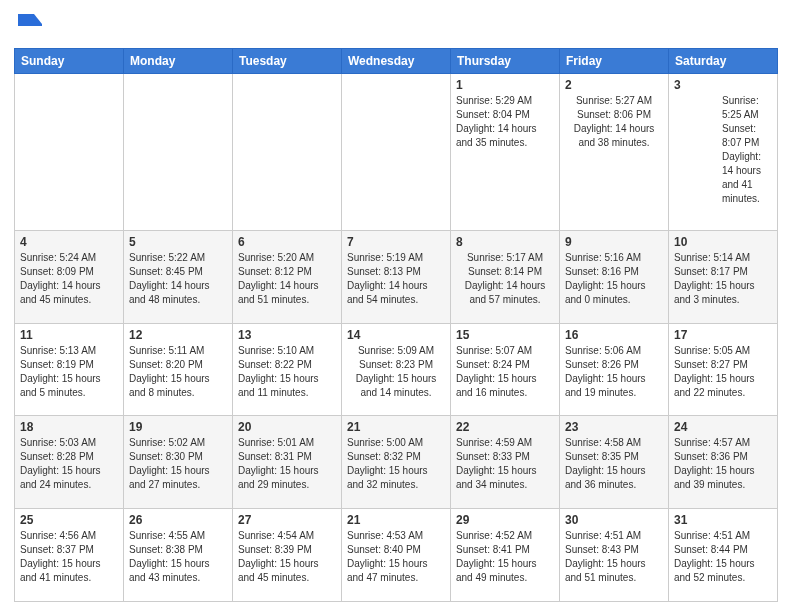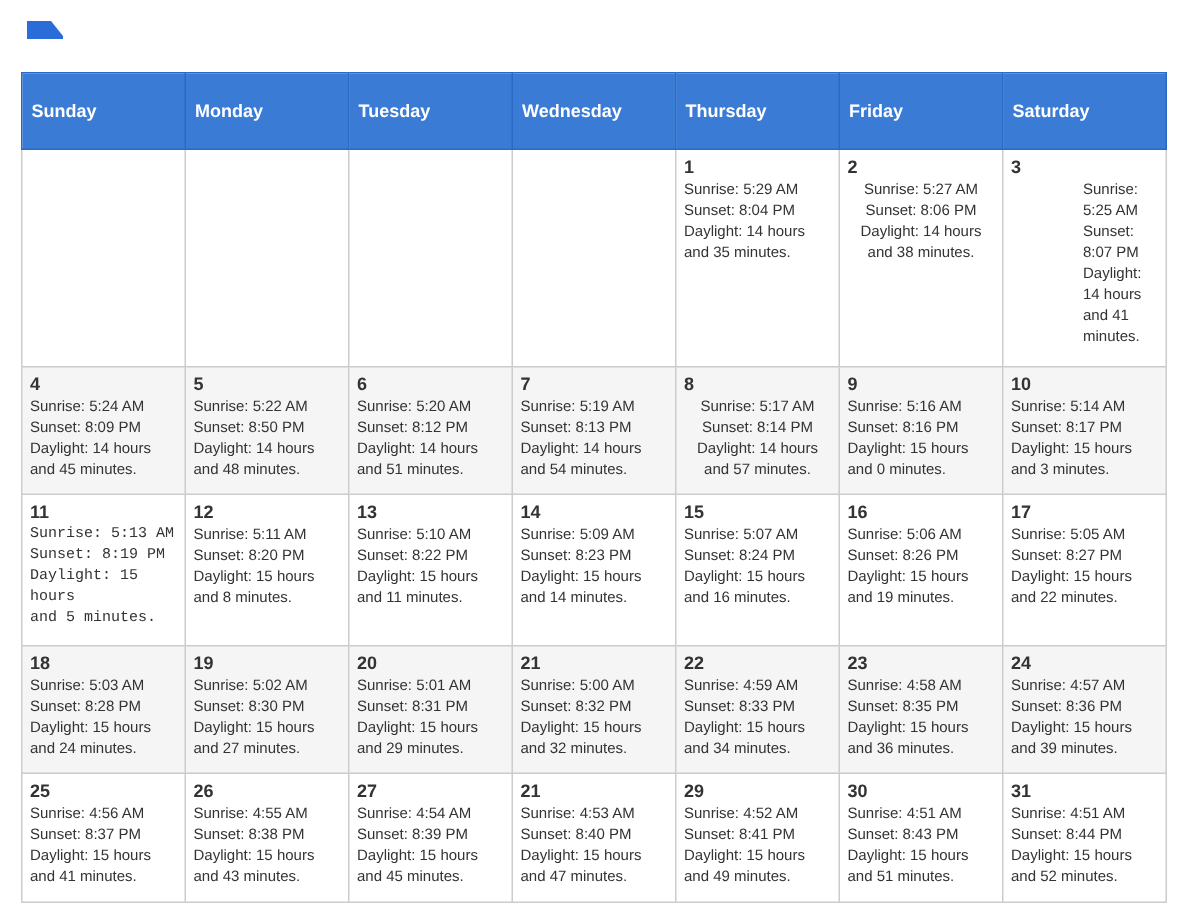--- a/index.html
+++ b/index.html
@@ -63,21 +63,21 @@
     .calendar {
       width: 100%;
       border-collapse: collapse;
       flex: 1;
       font-size: 10.5px;
     }
     .calendar thead th {
       background: #3a7bd5;
       color: #fff;
       text-align: left;
-      padding: 18px 6px;
+      padding: 5px 6px;
       font-size: 12px;
       font-weight: bold;
       border: 1px solid #2a6ac5;
     }
     .calendar tbody td {
       border: 1px solid #ccc;
       vertical-align: top;
       padding: 4px 5px;
       width: calc(100% / 7);
       height: 78px;
@@ -169,21 +169,21 @@
           <td>
             <span class="day-number">4</span>
             <div class="day-info" style="white-space: pre-line;">Sunrise: 5:24 AM
 Sunset: 8:09 PM
 Daylight: 14 hours
 and 45 minutes.</div>
           </td>
           <td>
             <span class="day-number">5</span>
             <div class="day-info" style="white-space: pre-line;">Sunrise: 5:22 AM
-Sunset: 8:50 PM
+Sunset: 8:45 PM
 Daylight: 14 hours
 and 48 minutes.</div>
           </td>
           <td>
             <span class="day-number">6</span>
             <div class="day-info" style="white-space: pre-line;">Sunrise: 5:20 AM
 Sunset: 8:12 PM
 Daylight: 14 hours
 and 51 minutes.</div>
           </td>
@@ -212,42 +212,42 @@
             <span class="day-number">10</span>
             <div class="day-info" style="white-space: pre-line;">Sunrise: 5:14 AM
 Sunset: 8:17 PM
 Daylight: 15 hours
 and 3 minutes.</div>
           </td>
         </tr>
         <tr>
           <td>
             <span class="day-number">11</span>
-            <div class="day-info" style="white-space: pre-line; font-family: Liberation Mono, monospace;">Sunrise: 5:13 AM
+            <div class="day-info" style="white-space: pre-line;">Sunrise: 5:13 AM
 Sunset: 8:19 PM
 Daylight: 15 hours
 and 5 minutes.</div>
           </td>
           <td>
             <span class="day-number">12</span>
             <div class="day-info" style="white-space: pre-line;">Sunrise: 5:11 AM
 Sunset: 8:20 PM
 Daylight: 15 hours
 and 8 minutes.</div>
           </td>
           <td>
             <span class="day-number">13</span>
             <div class="day-info" style="white-space: pre-line;">Sunrise: 5:10 AM
 Sunset: 8:22 PM
 Daylight: 15 hours
 and 11 minutes.</div>
           </td>
           <td>
             <span class="day-number">14</span>
-            <div class="day-info" style="white-space: pre-line;">Sunrise: 5:09 AM
+            <div class="day-info" style="white-space: pre-line; text-align: center;">Sunrise: 5:09 AM
 Sunset: 8:23 PM
 Daylight: 15 hours
 and 14 minutes.</div>
           </td>
           <td>
             <span class="day-number">15</span>
             <div class="day-info" style="white-space: pre-line;">Sunrise: 5:07 AM
 Sunset: 8:24 PM
 Daylight: 15 hours
 and 16 minutes.</div>

